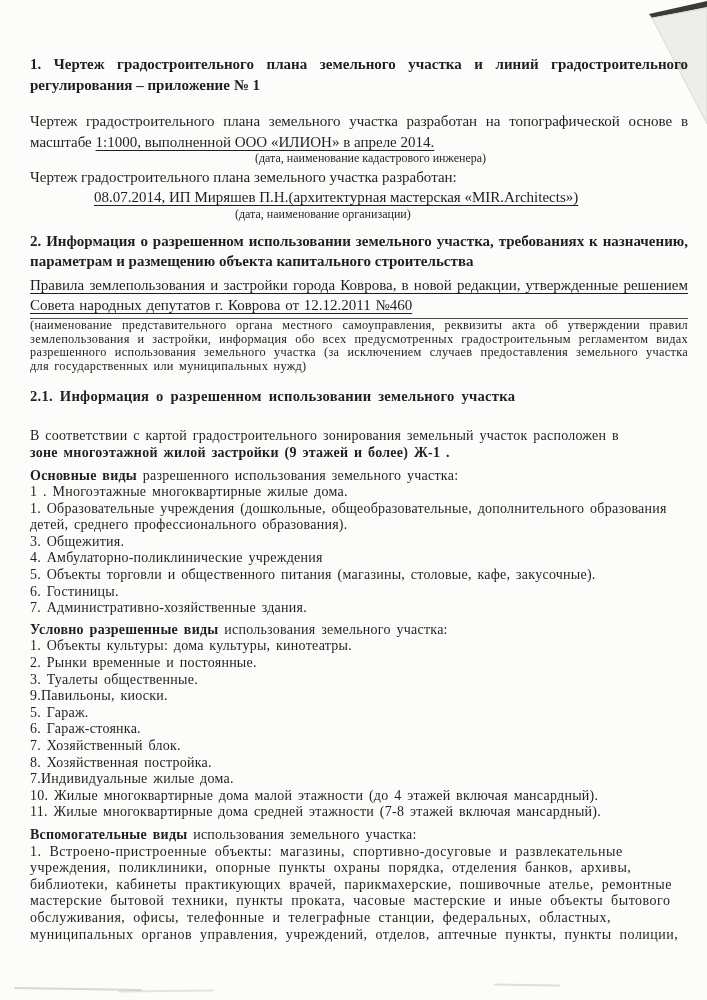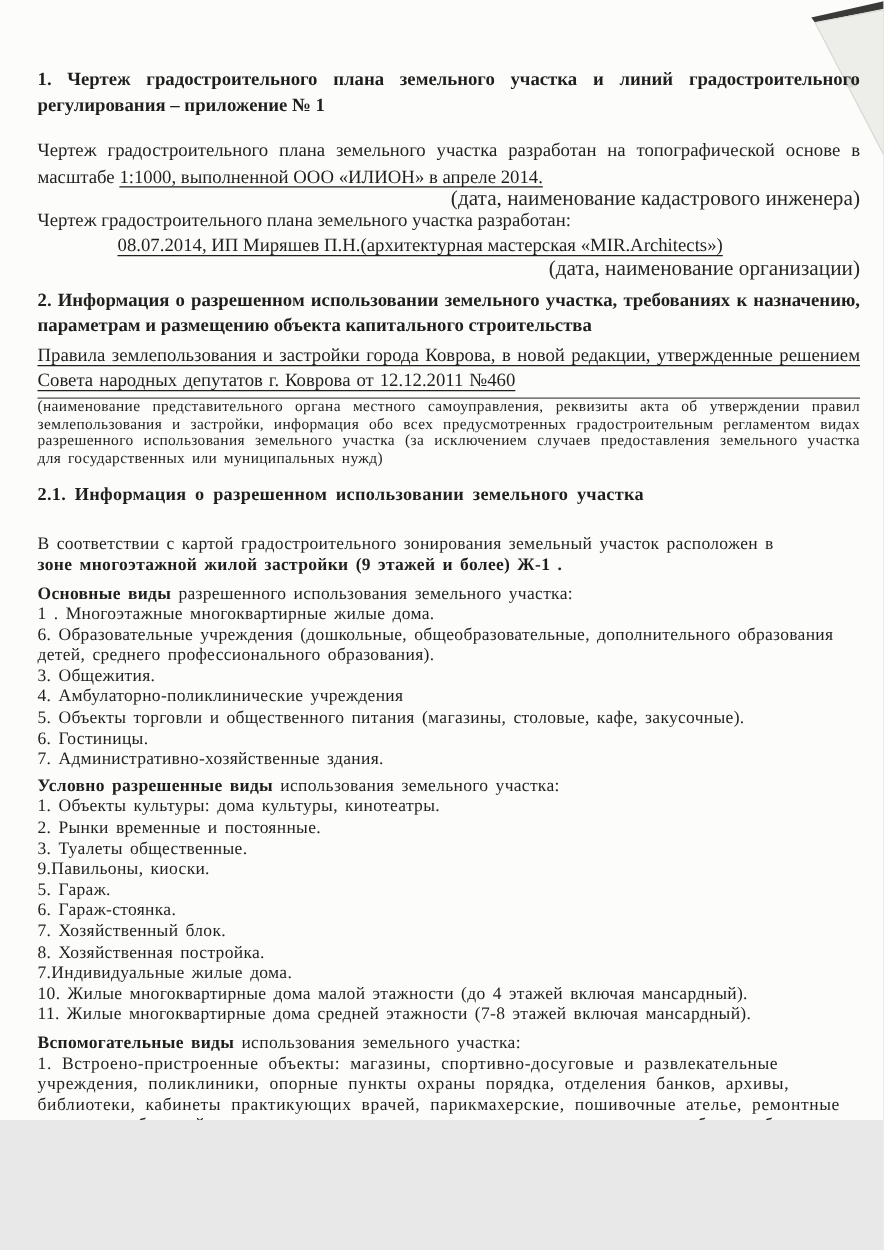--- a/index.html
+++ b/index.html
@@ -1,33 +1,33 @@
 <!DOCTYPE html>
 <html lang="ru"><head>
 <meta charset="utf-8">
 <style>
   html,body{margin:0;padding:0;background:#e8e8e8;}
   .page{
     position:relative;
-    width:707px;height:896px;
+    width:707px;height:1000px;
     margin:0 auto;
     background:#fcfcfa;
     overflow:hidden;
     font-family:"Liberation Serif","DejaVu Serif",serif;
     color:#1f1f1f;
     box-shadow:0 0 4px rgba(0,0,0,.25);
   }
   .content{position:absolute;left:30px;top:54px;width:658px;}
   .j{text-align:justify;}
   .b{font-weight:bold;}
   .u{text-decoration:underline;text-decoration-skip-ink:none;text-underline-offset:3px;text-decoration-thickness:1px;}
   .blk{display:block;}
   .za{font-size:15px;line-height:20.6px;}
   .zb{font-size:14px;line-height:16.6px;letter-spacing:0.25px;word-spacing:2px;}
-  .cap{font-size:17px;line-height:13.5px;color:#262626;text-align:right;}
+  .cap{font-size:12px;line-height:13.5px;color:#262626;}
   .smallcap{font-size:12.3px;line-height:13.6px;text-align:justify;letter-spacing:0.3px;word-spacing:2px;color:#232323;}
   .rule{border-top:1.5px solid #4c4c4a;height:0;margin-top:2px;}
   .aux{letter-spacing:0.5px;word-spacing:4px;}
   .h21{font-size:14.6px;line-height:17px;word-spacing:3px;}
   .scanline{position:absolute;height:1.5px;background:#c9c9c4;opacity:.7;border-radius:1px;}
   svg.fold{position:absolute;top:0;right:0;}
   svg.fold polygon.light{stroke:#d8d8d4;stroke-width:1;}
 </style>
 </head>
 <body>
@@ -66,21 +66,21 @@
 
     <div class="zb" style="margin-top:23px">
         <span class="blk">В соответствии с картой градостроительного зонирования земельный участок расположен в</span>
         <span class="blk b">зоне многоэтажной жилой застройки (9 этажей и более) Ж-1 .</span>
       </div>
 
     <div class="zb" style="margin-top:6px"><span class="b">Основные виды</span><span> разрешенного использования земельного участка:</span></div>
 
     <div class="zb">
         <div>1 . Многоэтажные многоквартирные жилые дома.</div>
-        <div>6. Образовательные учреждения (дошкольные, общеобразовательные, дополнительного образования детей, среднего профессионального образования).</div>
+        <div>1. Образовательные учреждения (дошкольные, общеобразовательные, дополнительного образования детей, среднего профессионального образования).</div>
         <div>3. Общежития.</div>
         <div>4. Амбулаторно-поликлинические учреждения</div>
         <div>5. Объекты торговли и общественного питания (магазины, столовые, кафе, закусочные).</div>
         <div>6. Гостиницы.</div>
         <div>7. Административно-хозяйственные здания.</div>
       </div>
 
     <div class="zb" style="margin-top:5px"><span class="b">Условно разрешенные виды</span><span> использования земельного участка:</span></div>
 
     <div class="zb">

